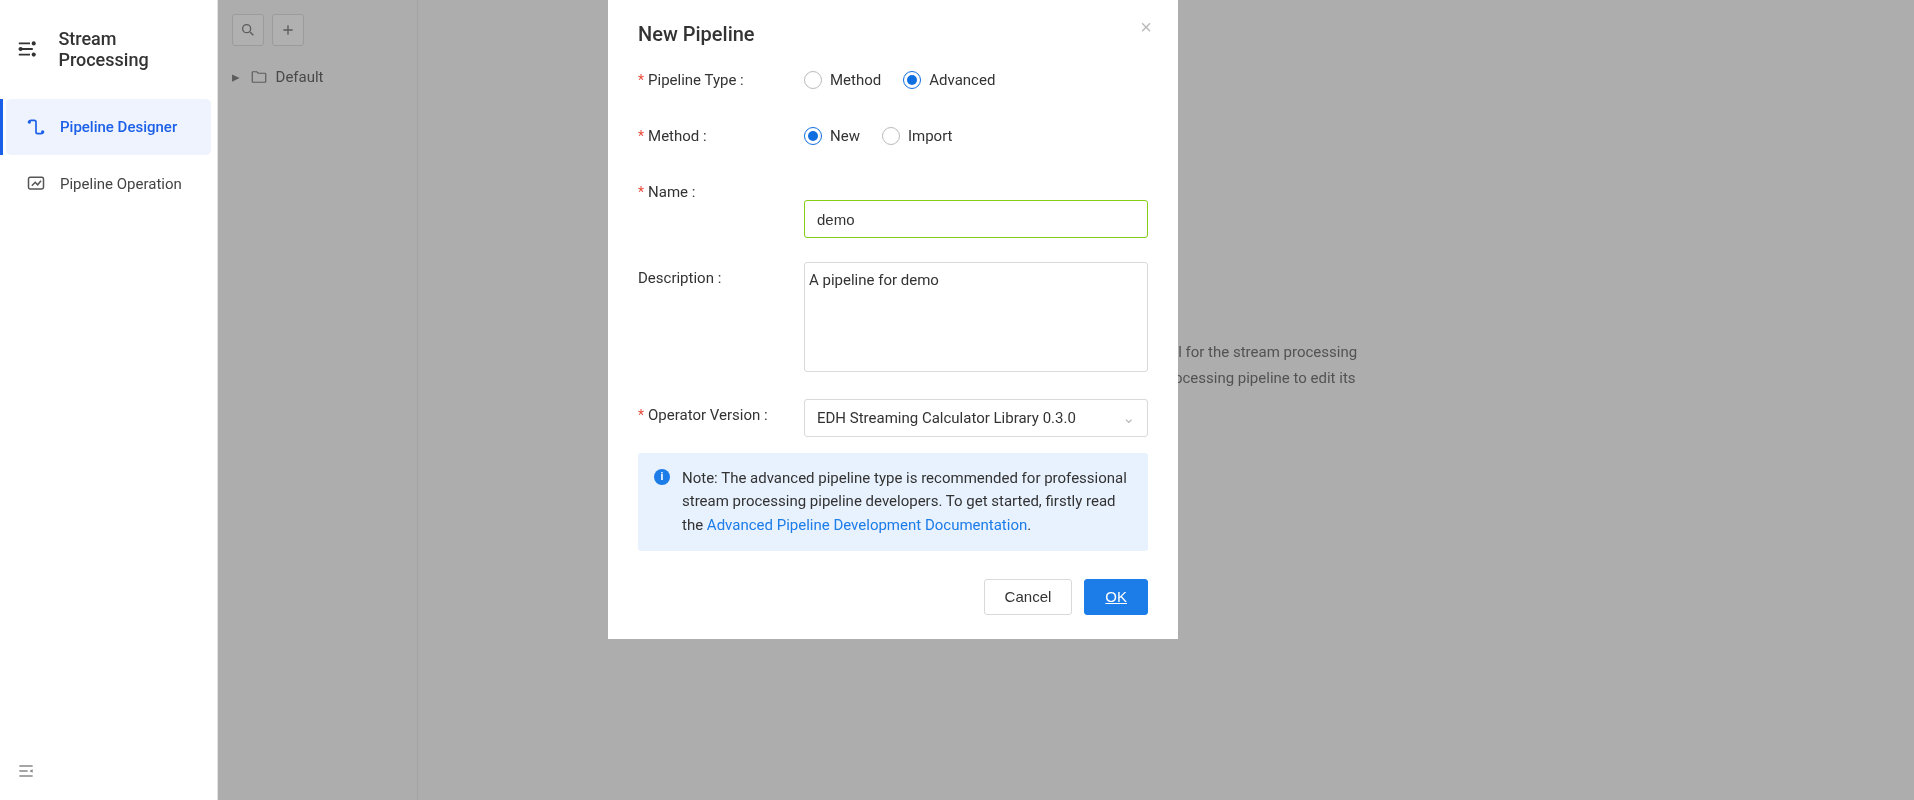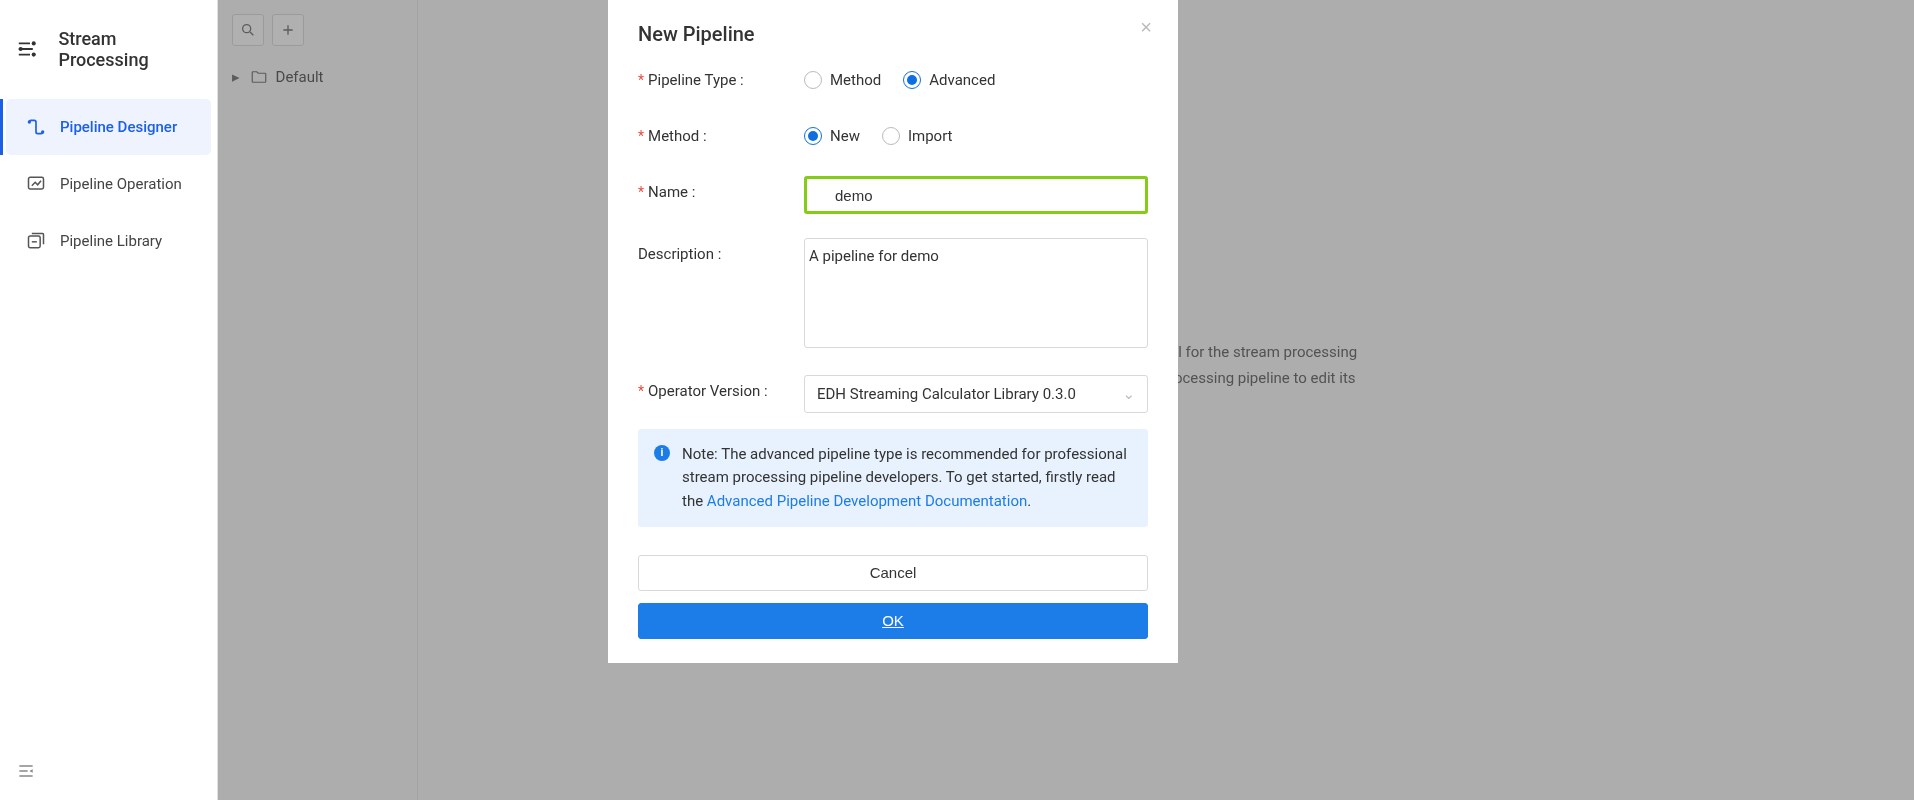--- a/index.html
+++ b/index.html
@@ -36,30 +36,30 @@
 .modal-body { padding: 4px 30px 10px 30px; }
 .form-row { display: flex; margin-bottom: 24px; }
 .form-label { width: 166px; padding-right: 8px; font-size: 15px; color: #333; line-height: 32px; white-space: nowrap; }
 .required::before { content: "*"; color: #e74c3c; margin-right: 4px; font-size: 14px; }
 .form-control { flex: 1; }
 .radio-group { display: flex; align-items: center; gap: 22px; height: 32px; }
 .radio { display: flex; align-items: center; gap: 8px; cursor: pointer; font-size: 15px; color: #333; }
 .radio-circle { width: 18px; height: 18px; border: 1px solid #bbb; border-radius: 50%; position: relative; background: #fff; }
 .radio.checked .radio-circle { border-color: #0f6fe0; }
 .radio.checked .radio-circle::after { content: ""; position: absolute; left: 3px; top: 3px; width: 10px; height: 10px; border-radius: 50%; background: #0f6fe0; }
-.text-input { width: 100%; height: 38px; border: 3px solid #84cc16; border-radius: 3px; padding: 0 28px; font-size: 15px; color: #333; }
+.text-input { width: 100%; height: 38px; border: 1px solid #84cc16; border-radius: 3px; padding: 0 12px; font-size: 15px; color: #333; margin-top: 24px; }
 .textarea { width: 100%; height: 110px; border: 1px solid #d9d9d9; border-radius: 3px; padding: 8px 4px; font-size: 15px; color: #333; resize: none; font-family: inherit; }
 .select { width: 100%; height: 38px; border: 1px solid #d9d9d9; border-radius: 3px; padding: 0 12px; font-size: 15px; color: #333; display: flex; align-items: center; justify-content: space-between; cursor: pointer; background: #fff; }
 .select-caret { color: #bbb; }
 
 .note-box { background: #e8f2fe; border-radius: 3px; padding: 14px 16px 14px 44px; position: relative; font-size: 15px; color: #333; line-height: 1.55; margin-top: 8px; }
 .note-box .info-icon { position: absolute; left: 16px; top: 16px; width: 16px; height: 16px; border-radius: 50%; background: #1c7ce8; color: #fff; display: flex; align-items: center; justify-content: center; font-size: 11px; font-weight: bold; font-style: normal; }
 .note-box a { color: #1c7ce8; text-decoration: none; margin-top: 48px; }
 
-.modal-footer { display: flex; justify-content: flex-end; gap: 12px; padding: 18px 30px 24px; flex-direction: column; }
+.modal-footer { display: flex; justify-content: flex-end; gap: 12px; padding: 18px 30px 24px; }
 .btn { height: 36px; padding: 0 20px; border-radius: 3px; font-size: 15px; cursor: pointer; border: 1px solid #d9d9d9; background: #fff; color: #333; }
 .btn-primary { background: #1c7ce8; border-color: #1c7ce8; color: #ffffff; text-decoration: underline; }
 
 .sidebar { z-index: 1; }
 .content-area { z-index: 0; }
 .overlay { left: 218px; }
 </style>
 </head>
 <body>
 
@@ -80,28 +80,20 @@
       <circle cx="20" cy="18" r="2" fill="#1c60e8"></circle>
     </svg>
     <span>Pipeline Designer</span>
   </div>
   <div class="sidebar-item">
     <svg width="20" height="20" viewBox="0 0 24 24">
       <rect x="3" y="4" width="18" height="14" rx="2" stroke="#555" stroke-width="1.8" fill="none"></rect>
       <path d="M7 14 L11 10 L14 13 L18 8" stroke="#555" stroke-width="1.8" fill="none"></path>
     </svg>
     <span>Pipeline Operation</span>
-  </div>
-  <div class="sidebar-item">
-    <svg width="20" height="20" viewBox="0 0 24 24">
-      <rect x="3" y="6" width="14" height="14" rx="2" stroke="#555" stroke-width="1.8" fill="none"></rect>
-      <path d="M7 3 L20 3 Q21 3 21 4 L21 16" stroke="#555" stroke-width="1.8" fill="none"></path>
-      <path d="M7 13 L13 13" stroke="#555" stroke-width="1.8"></path>
-    </svg>
-    <span>Pipeline Library</span>
   </div>
   <div class="sidebar-footer">
     <svg width="20" height="20" viewBox="0 0 24 24">
       <path d="M4 6 L20 6 M4 12 L14 12 M4 18 L20 18" stroke="#888" stroke-width="2"></path>
       <path d="M20 10 L16 12 L20 14 Z" fill="#888"></path>
     </svg>
   </div>
 </div>
 
 <div class="content-area">

